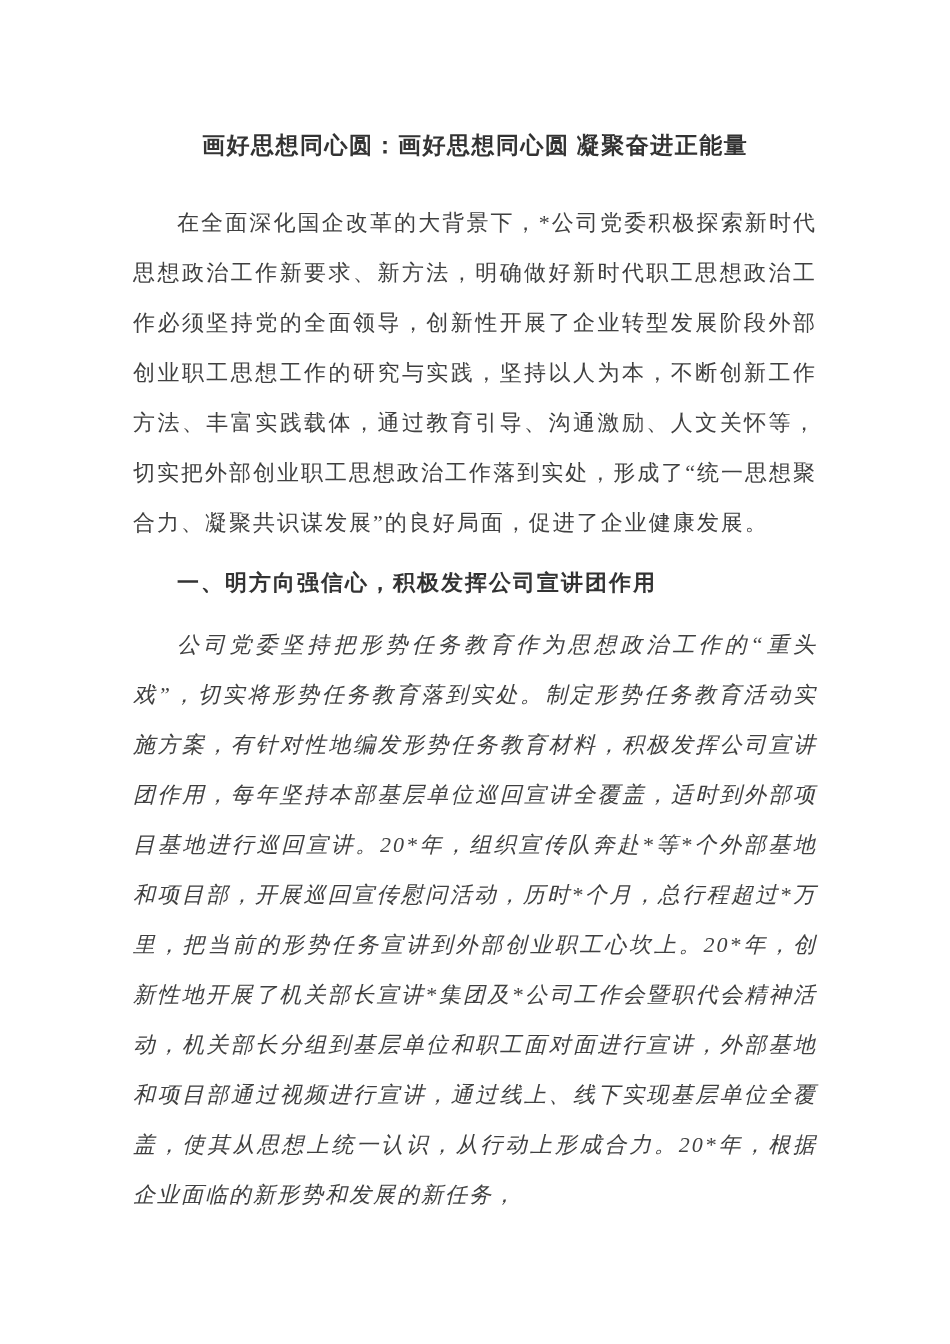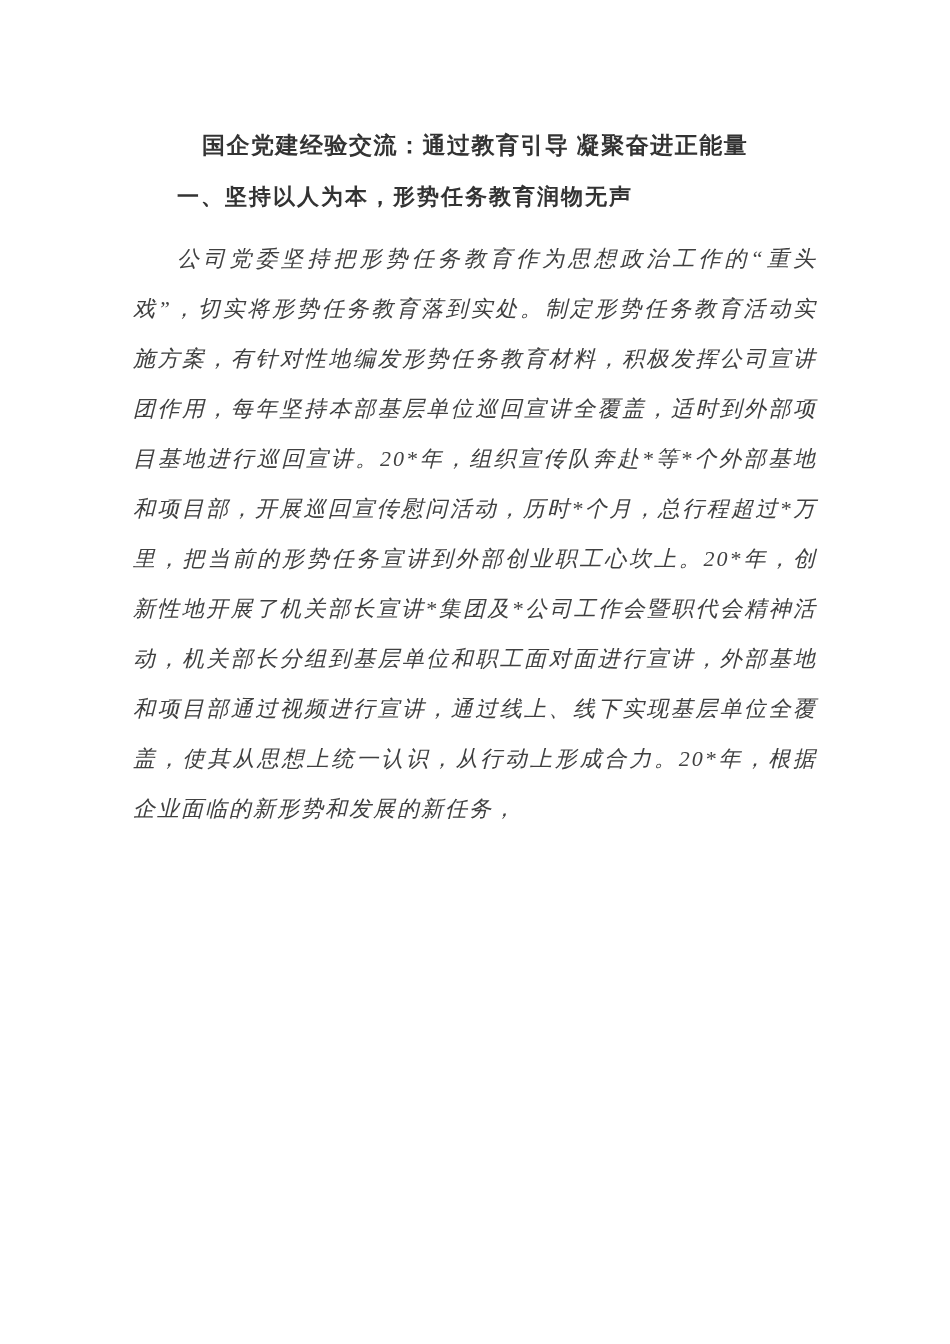--- a/index.html
+++ b/index.html
@@ -49,19 +49,20 @@
     }
     .doc-para.after-heading {
       margin-top: 12px;
       font-style: italic;
     }
   </style>
 </head>
 <body>
 
 <div class="page">
-  <h1 class="doc-title">国企党建经验交流：通过教育引导 凝聚奋进正能量</h1>
+  <h1 class="doc-title">画好思想同心圆：画好思想同心圆 凝聚奋进正能量</h1>
 
+  <p class="doc-para">在全面深化国企改革的大背景下，*公司党委积极探索新时代思想政治工作新要求、新方法，明确做好新时代职工思想政治工作必须坚持党的全面领导，创新性开展了企业转型发展阶段外部创业职工思想工作的研究与实践，坚持以人为本，不断创新工作方法、丰富实践载体，通过教育引导、沟通激励、人文关怀等，切实把外部创业职工思想政治工作落到实处，形成了“统一思想聚合力、凝聚共识谋发展”的良好局面，促进了企业健康发展。</p>
 
-  <h2 class="doc-heading">一、坚持以人为本，形势任务教育润物无声</h2>
+  <h2 class="doc-heading">一、明方向强信心，积极发挥公司宣讲团作用</h2>
 
   <p class="doc-para after-heading">公司党委坚持把形势任务教育作为思想政治工作的“重头戏”，切实将形势任务教育落到实处。制定形势任务教育活动实施方案，有针对性地编发形势任务教育材料，积极发挥公司宣讲团作用，每年坚持本部基层单位巡回宣讲全覆盖，适时到外部项目基地进行巡回宣讲。20*年，组织宣传队奔赴*等*个外部基地和项目部，开展巡回宣传慰问活动，历时*个月，总行程超过*万里，把当前的形势任务宣讲到外部创业职工心坎上。20*年，创新性地开展了机关部长宣讲*集团及*公司工作会暨职代会精神活动，机关部长分组到基层单位和职工面对面进行宣讲，外部基地和项目部通过视频进行宣讲，通过线上、线下实现基层单位全覆盖，使其从思想上统一认识，从行动上形成合力。20*年，根据企业面临的新形势和发展的新任务，</p>
 </div>
 
 </body></html>

